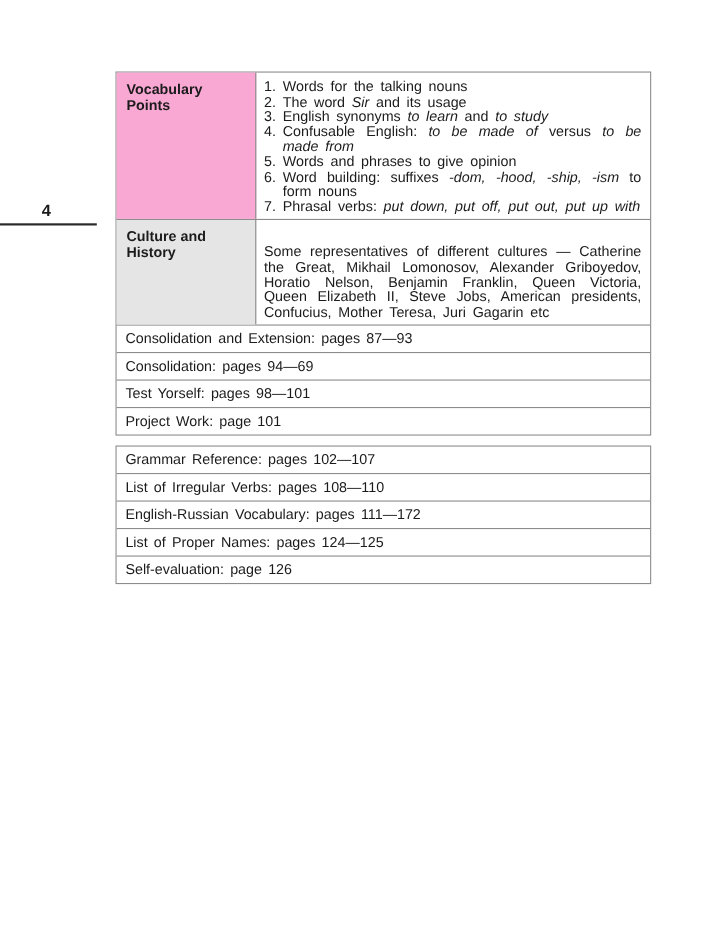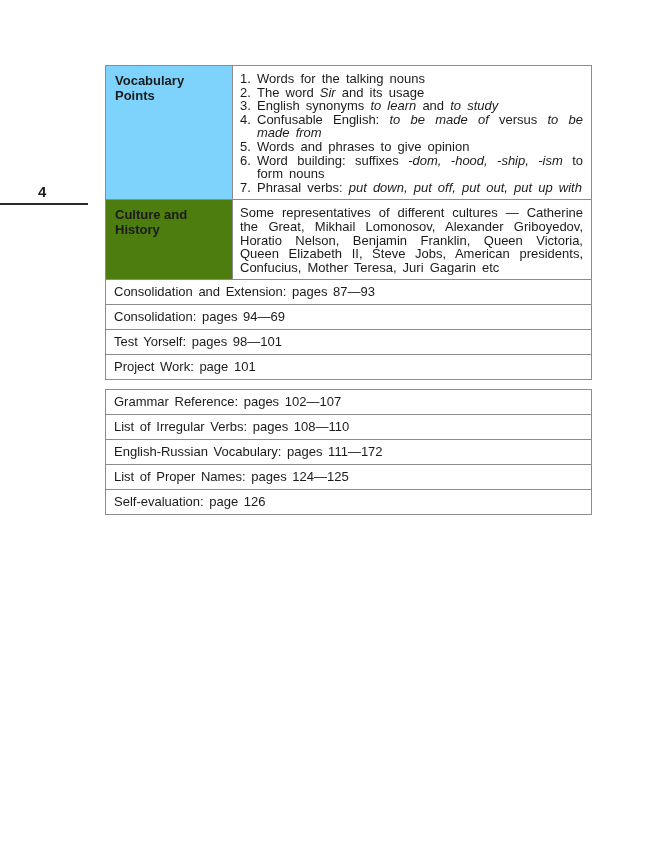--- a/index.html
+++ b/index.html
@@ -38,40 +38,40 @@
     border-right: 1px solid #8c8c8c;
     padding: 7px 10px 6px 9px;
     font-weight: 700; line-height: 15px;
   }
   .content-cell { flex: 1 1 auto; padding: 6px 8px 5px 7px; min-width: 0; }
 
   .vlist .li { display: flex; line-height: 13.6px; }
   .vlist .num { flex: 0 0 17px; }
   .vlist .txt { flex: 1 1 auto; text-align: justify; word-spacing: 2.5px; min-width: 0; }
 
-  .culture-text { text-align: justify; line-height: 13.6px; word-spacing: 2.5px; }
+  .culture-text { text-align: justify; line-height: 13.6px; word-spacing: 2.5px; margin-top: 16px; }
 
   .single { padding: 5px 8px 5px 8px; line-height: 14px; word-spacing: 2px; }
 
   .it { font-style: italic; }
 </style>
 </head>
 <body>
 
 <div class="sheet">
 
   <div class="page-num">4</div>
   <div class="page-rule"></div>
 
   <div class="tables">
 
     <div class="tbl">
 
       <div class="row hdr-row">
-        <div class="hdr-cell" style="background: #7dd3fc;">Vocabulary Points</div>
+        <div class="hdr-cell" style="background: #f9a8d4;">Vocabulary Points</div>
         <div class="content-cell vlist">
           <div class="li">
             <span class="num">1.</span>
             <span class="txt"><span>Words for the talking nouns</span></span>
           </div>
           <div class="li">
             <span class="num">2.</span>
             <span class="txt"><span>The word </span><span class="it">Sir</span><span> and its usage</span></span>
           </div>
           <div class="li">
@@ -91,21 +91,21 @@
             <span class="txt"><span>Word building: suffixes </span><span class="it">-dom, -hood, -ship, -ism</span><span> to form nouns</span></span>
           </div>
           <div class="li">
             <span class="num">7.</span>
             <span class="txt"><span>Phrasal verbs: </span><span class="it">put down, put off, put out, put up with</span></span>
           </div>
         </div>
       </div>
 
       <div class="row hdr-row">
-        <div class="hdr-cell" style="background: #4d7c0f;">Culture and History</div>
+        <div class="hdr-cell" style="background: #e5e5e5;">Culture and History</div>
         <div class="content-cell">
           <div class="culture-text">Some representatives of different cultures — Catherine the Great, Mikhail Lomonosov, Alexander Griboyedov, Horatio Nelson, Benjamin Franklin, Queen Victoria, Queen Elizabeth II, Steve Jobs, American presidents, Confucius, Mother Teresa, Juri Gagarin etc</div>
         </div>
       </div>
 
       <div class="row single">Consolidation and Extension: pages 87—93</div>
       <div class="row single">Consolidation: pages 94—69</div>
       <div class="row single">Test Yorself: pages 98—101</div>
       <div class="row single">Project Work: page 101</div>
     </div>

